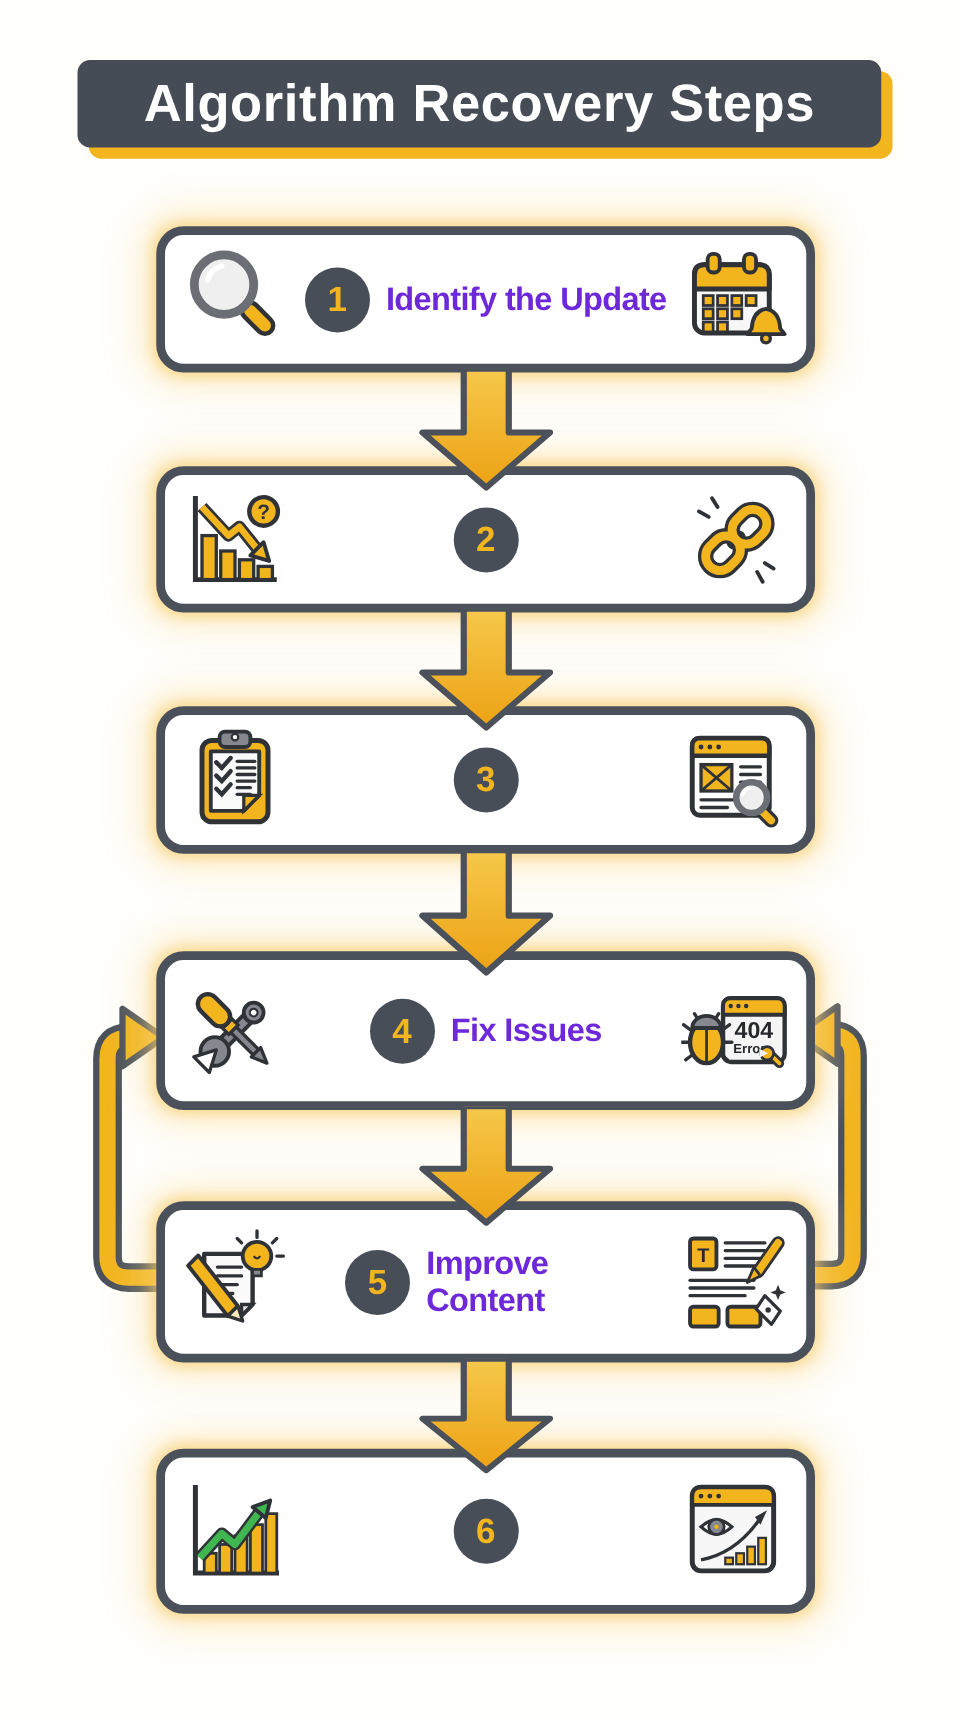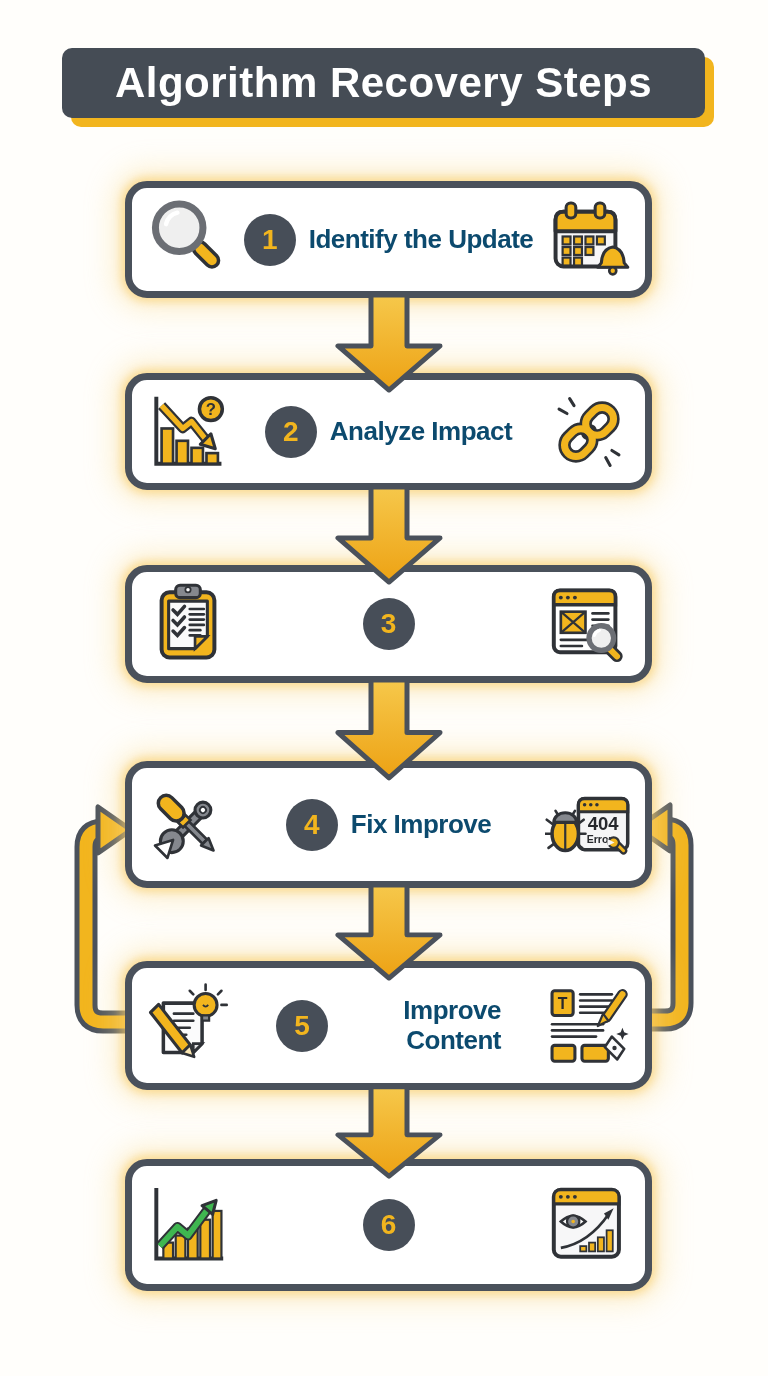--- a/index.html
+++ b/index.html
@@ -14,22 +14,22 @@
   .step{position:absolute;left:125px;width:527px;background:#ffffff;border:7px solid #4A515B;border-radius:22px;
     display:flex;align-items:center;padding:0 12px;box-sizing:border-box;z-index:2;
     box-shadow:0 0 10px 4px rgba(247,199,90,.55),0 0 26px 14px rgba(251,223,156,.38);}
   .s1{top:181px;height:117px}.s2{top:373px;height:117px}.s3{top:565px;height:118px}
   .s4{top:761px;height:127px}.s5{top:961px;height:129px}.s6{top:1159px;height:132px}
 
   .icon{width:88px;height:88px;flex:0 0 auto;}
   .mid{flex:1;display:flex;align-items:center;justify-content:center;gap:13px;min-width:0;}
   .badge{width:52px;height:52px;border-radius:50%;background:#474E58;color:#F2B51E;display:flex;
     align-items:center;justify-content:center;font-size:28px;font-weight:bold;flex:0 0 auto;}
-  .label{font-size:26px;font-weight:bold;color:#0c4a6e;letter-spacing:-0.5px;white-space:nowrap;line-height:1.12;text-align:left;}
-  .label.two-line{white-space:normal;max-width:160px;text-align:right;}
+  .label{font-size:26px;font-weight:bold;color:#6d28d9;letter-spacing:-0.5px;white-space:nowrap;line-height:1.12;text-align:left;}
+  .label.two-line{white-space:normal;max-width:160px;}
 
   
   .connector{position:absolute;left:334px;width:110px;z-index:3;}
   .connector svg{display:block;width:110px;height:100%;}
   .c1{top:295px;height:98px}.c2{top:487px;height:98px}.c3{top:680px;height:101px}
   .c4{top:885px;height:96px}.c5{top:1087px;height:92px}
 
   .loops{position:absolute;left:0;top:0;z-index:1;}
 </style>
 </head>
@@ -107,21 +107,20 @@
           <rect x="71" y="74" width="13" height="12"></rect>
       </g>
       <path d="M20 20 L44 46 L54 38 L70 58" stroke="#2F3237" stroke-width="11" fill="none" stroke-linejoin="round"></path>
       <path d="M20 20 L44 46 L54 38 L70 58" stroke="#F2B51E" stroke-width="6" fill="none" stroke-linejoin="round"></path>
       <polygon points="64,64 76,52 81,69" fill="#F2B51E" stroke="#2F3237" stroke-width="3.5" stroke-linejoin="round"></polygon>
       <circle cx="76" cy="24" r="13" fill="#F2B51E" stroke="#2F3237" stroke-width="4"></circle>
       <text x="76" y="31" text-anchor="middle" font-size="19" font-weight="bold" fill="#2F3237">?</text>
     </svg>
     <div class="mid">
       <div class="badge">2</div>
-      <div class="label">Analyze Impact</div>
     </div>
     <svg class="icon" viewBox="0 0 100 100">
       <g transform="rotate(-45 50 50)">
         <rect x="42" y="44" width="16" height="12" rx="6" fill="#7E8187" stroke="#2F3237" stroke-width="3"></rect>
         <rect x="16" y="37" width="34" height="26" rx="13" fill="none" stroke="#2F3237" stroke-width="14"></rect>
         <rect x="50" y="37" width="34" height="26" rx="13" fill="none" stroke="#2F3237" stroke-width="14"></rect>
         <rect x="16" y="37" width="34" height="26" rx="13" fill="none" stroke="#F2B51E" stroke-width="8"></rect>
         <rect x="50" y="37" width="34" height="26" rx="13" fill="none" stroke="#F2B51E" stroke-width="8"></rect>
       </g>
       <g stroke="#2F3237" stroke-width="3.5" stroke-linecap="round">
@@ -201,21 +200,21 @@
       </g>
       <g transform="rotate(45 50 50)">
         <rect x="47" y="46.5" width="30" height="7" fill="#85888E" stroke="#2F3237" stroke-width="3"></rect>
         <path d="M77 44 l14 6 l-14 6 Z" fill="#85888E" stroke="#2F3237" stroke-width="3" stroke-linejoin="round"></path>
         <rect x="40" y="44" width="8" height="12" fill="#F2B51E" stroke="#2F3237" stroke-width="3"></rect>
         <rect x="6" y="41" width="34" height="18" rx="9" fill="#F2B51E" stroke="#2F3237" stroke-width="4"></rect>
       </g>
     </svg>
     <div class="mid">
       <div class="badge">4</div>
-      <div class="label">Fix Improve</div>
+      <div class="label">Fix Issues</div>
     </div>
     <svg class="icon" viewBox="0 0 100 100">
       <rect x="38" y="20" width="56" height="58" rx="7" fill="#F5F5F6" stroke="#2F3237" stroke-width="4"></rect>
       <path d="M38 27 q0-7 7-7 h42 q7 0 7 7 v8 H38 Z" fill="#F2B51E" stroke="#2F3237" stroke-width="3.5"></path>
       <circle cx="45" cy="27" r="2" fill="#2F3237"></circle>
         <circle cx="52" cy="27" r="2" fill="#2F3237"></circle>
         <circle cx="59" cy="27" r="2" fill="#2F3237"></circle>
       <text x="66" y="56" text-anchor="middle" font-size="21" font-weight="bold" fill="#26282C">404</text>
       <text x="62" y="70" text-anchor="middle" font-size="12" font-weight="bold" fill="#26282C">Error</text>
       <g>

